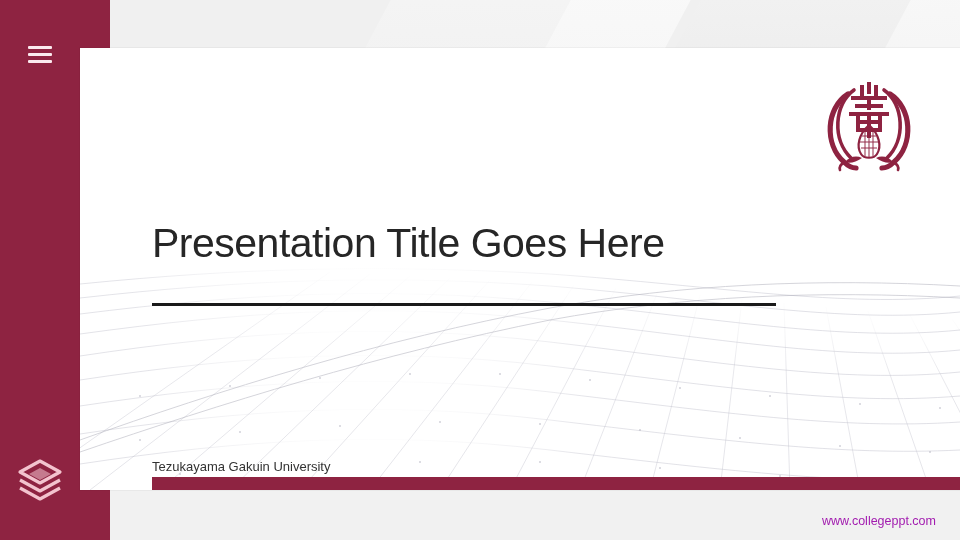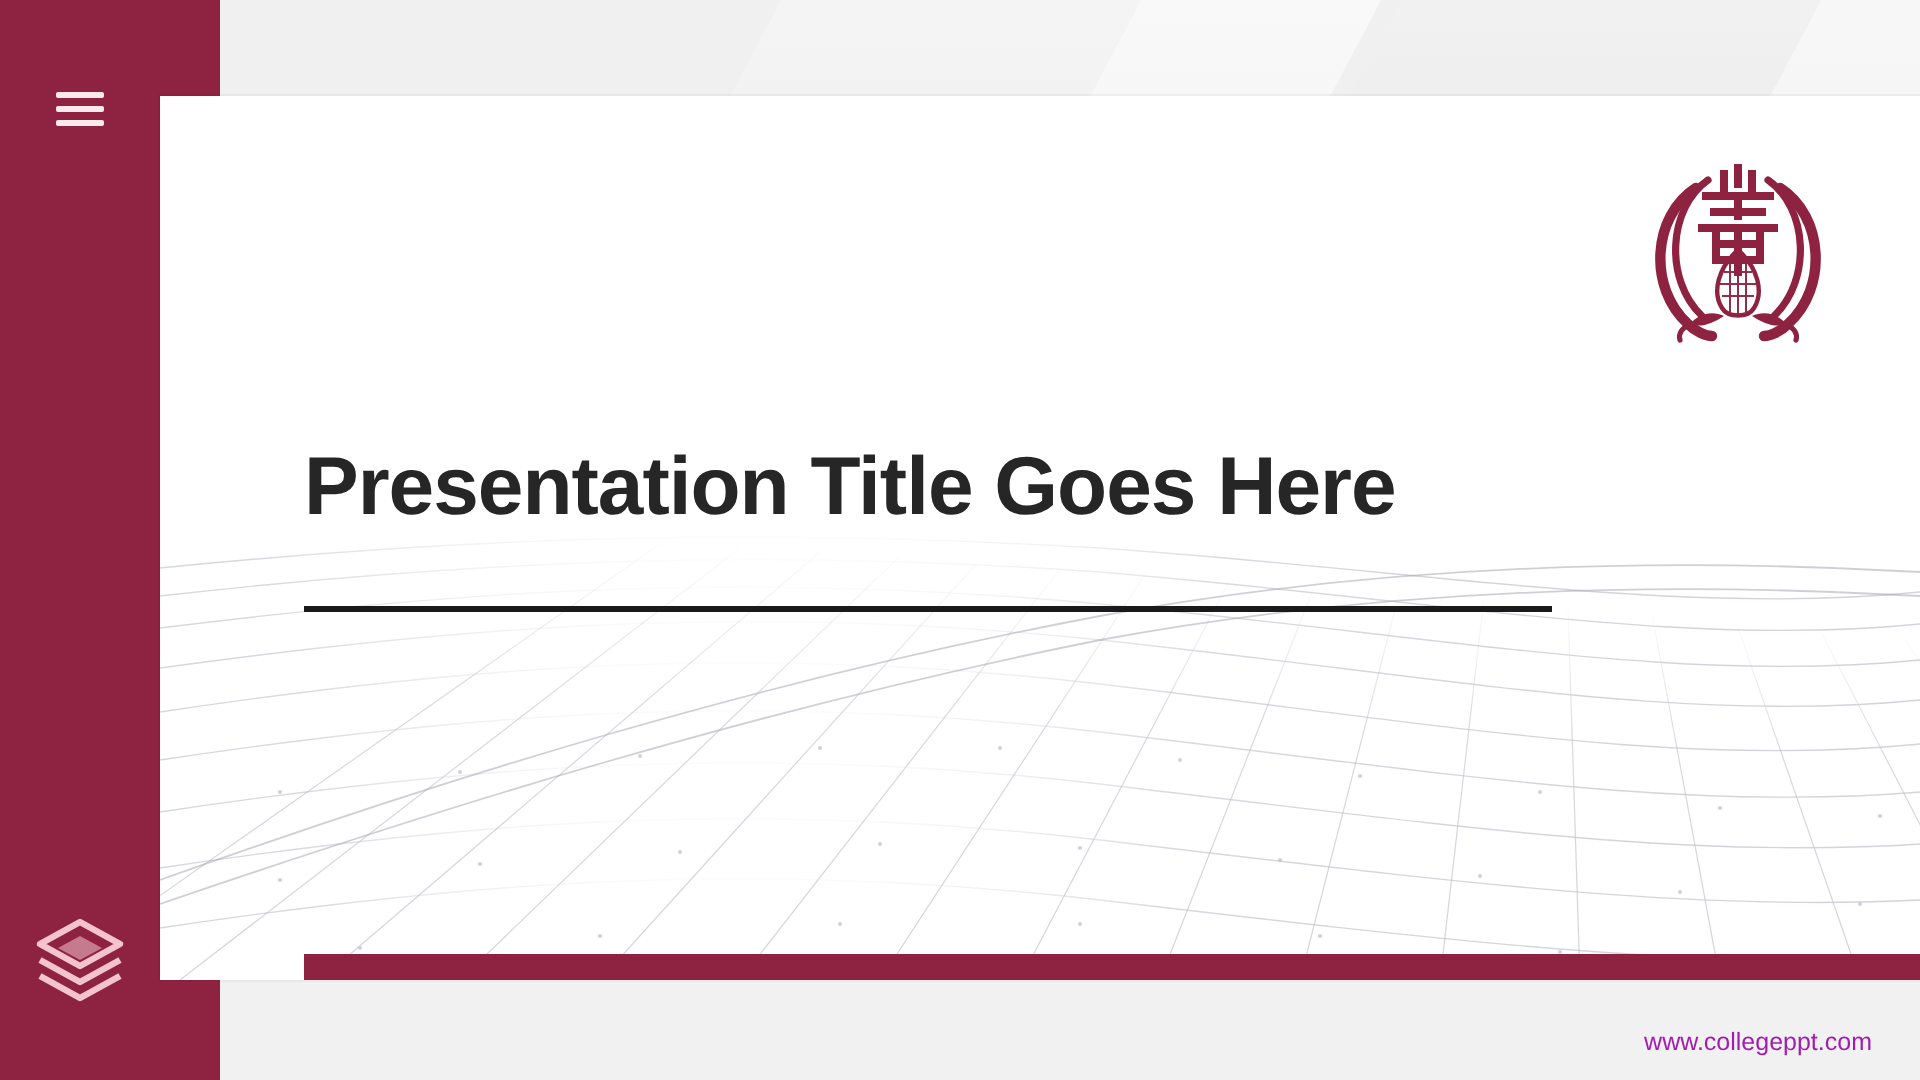--- a/index.html
+++ b/index.html
@@ -111,21 +111,21 @@
     top: 30px;
     width: 102px;
     height: 100px;
   }
 
   .title {
     position: absolute;
     left: 72px;
     top: 172px;
     font-size: 41px;
-    font-weight: bold;
+    font-weight: normal;
     color: #262626;
     letter-spacing: -0.5px;
     white-space: nowrap;
     text-align: center;
   }
 
   .rule {
     position: absolute;
     left: 72px;
     top: 255px;
@@ -320,19 +320,20 @@
         <path d="M27 84 C23 86, 21 89, 22 92" fill="none" stroke="#8e2341" stroke-width="2.6" stroke-linecap="round"></path>
         <path d="M75 84 C79 86, 81 89, 80 92" fill="none" stroke="#8e2341" stroke-width="2.6" stroke-linecap="round"></path>
       </svg>
     </div>
 
     <div class="title">Presentation Title Goes Here</div>
 
     <div class="rule"></div>
 
 
+    <div class="univ">Tezukayama Gakuin University</div>
 
     <div class="bottom-bar"></div>
   </div>
 
   <div class="footer-url">www.collegeppt.com</div>
 
 </div>
 
 </body></html>

